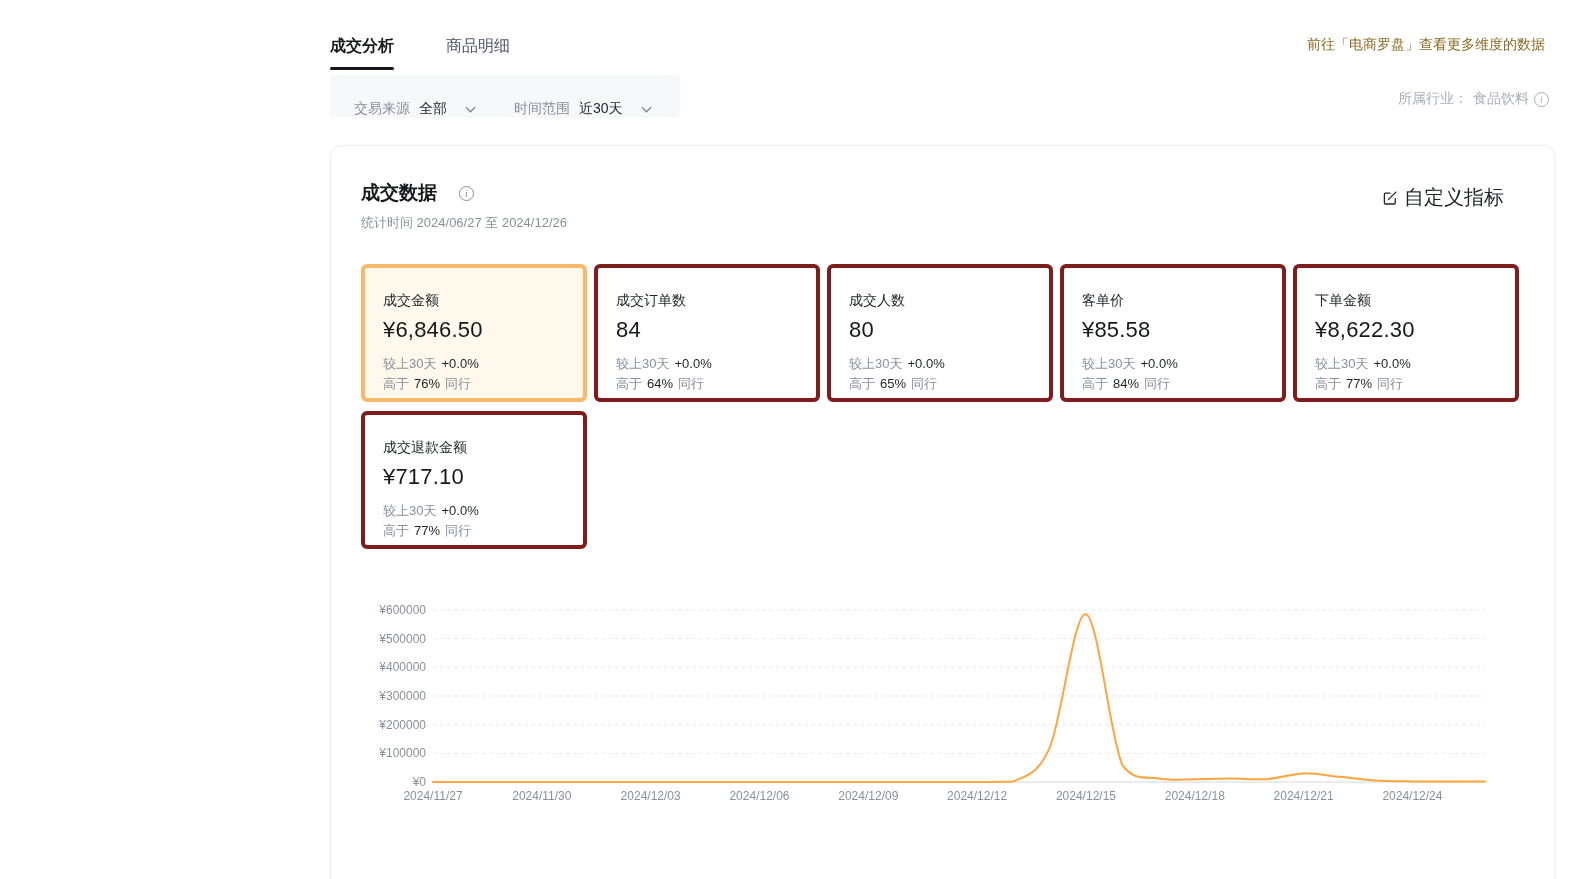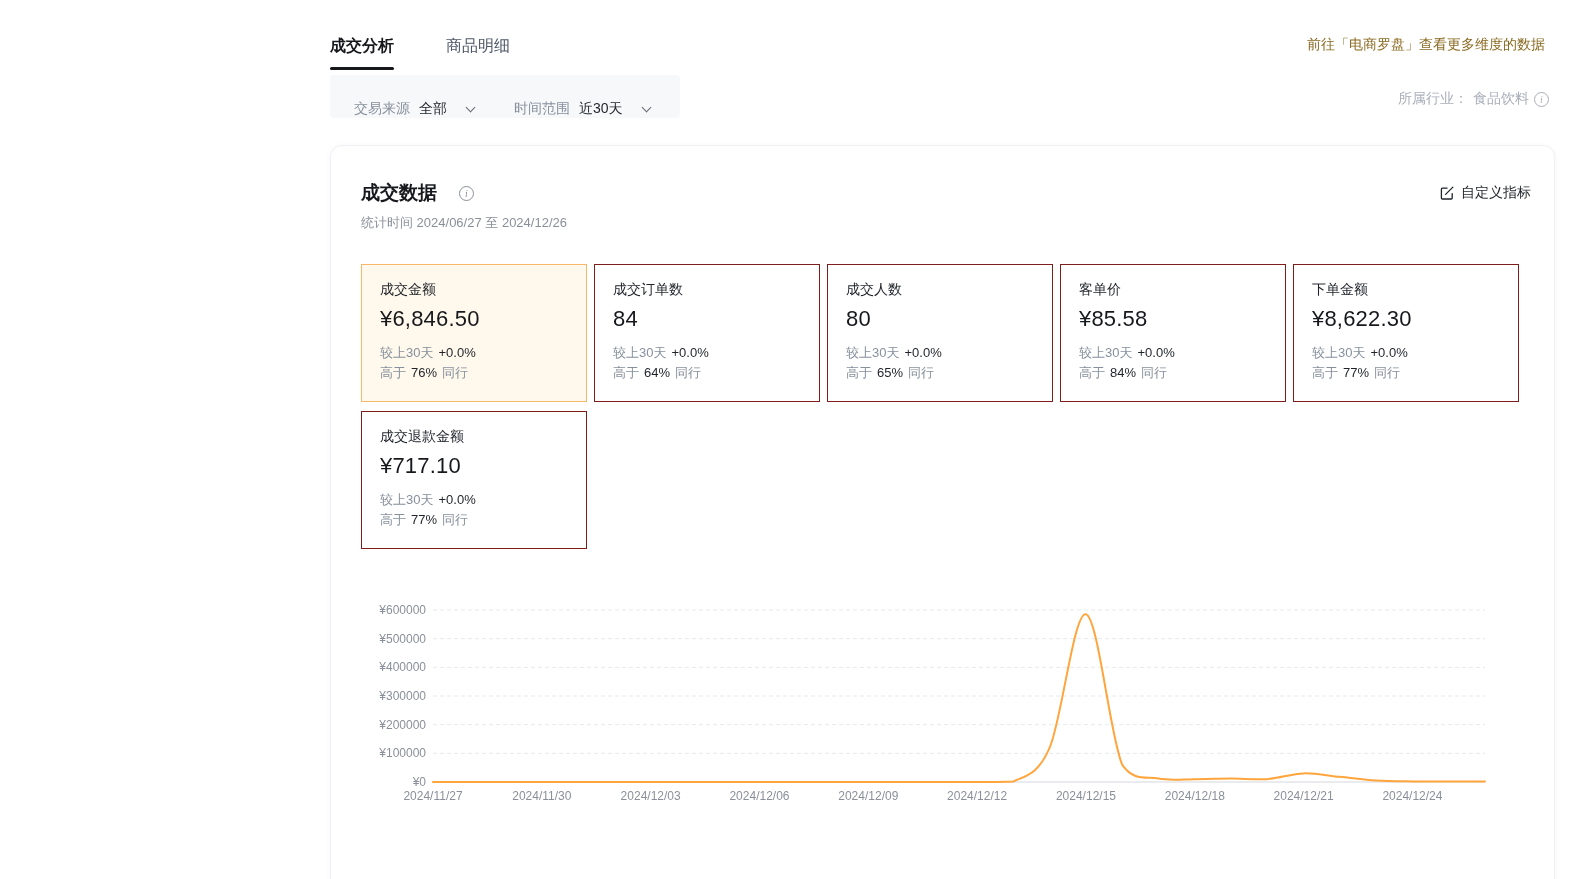--- a/index.html
+++ b/index.html
@@ -32,26 +32,26 @@
   .f-value{color:#1f2329;margin-left:9px;display:inline-flex;align-items:center;gap:20px;cursor:pointer}
   .f-value .chev{width:7px;height:7px;border-width:1.5px;margin-top:-4px}
   .industry{position:absolute;right:22px;top:90px;font-size:14px;color:#a9aeb8;display:flex;align-items:center;gap:5px}
   .info-i{display:inline-flex;align-items:center;justify-content:center;width:15px;height:15px;border:1px solid currentColor;border-radius:50%;font-size:10px;font-family:"Liberation Serif",serif;font-style:italic;flex:none}
 
   
   .panel{position:absolute;left:330px;top:145px;width:1225px;height:745px;background:#fff;border:1px solid #eef0f3;border-radius:12px;box-shadow:0 1px 6px rgba(31,35,41,.04)}
   .panel-title-row{position:absolute;left:30px;top:34px;display:flex;align-items:center;gap:22px}
   .panel-title{font-size:19px;font-weight:700;color:#16181c}
   .panel-title-row .info-i{color:#8a9099;cursor:pointer}
-  .custom-btn{position:absolute;right:23px;top:38px;display:flex;align-items:center;gap:6px;font-size:14px;color:#1f2329;cursor:pointer}
+  .custom-btn{position:absolute;right:50px;top:38px;display:flex;align-items:center;gap:6px;font-size:20px;color:#1f2329;cursor:pointer}
   .panel-subtitle{position:absolute;left:30px;top:68px;font-size:13px;color:#8a9099}
 
   
   .cards{position:absolute;left:30px;top:118px;width:1168px;display:flex;flex-wrap:wrap;gap:9px 7px}
-  .mcard{width:226px;height:138px;border:1px solid #7f1d1d;border-radius:0;padding:16px 18px;cursor:pointer;background:#fff}
+  .mcard{width:226px;height:138px;border:4px solid #7f1d1d;border-radius:6px;padding:24px 18px;cursor:pointer;background:#fff}
   .mcard.selected{background:#fff8ec;border-color:#f7b86a}
   .m-label{font-size:14px;color:#1f2329;font-weight:500}
   .m-value{font-size:22px;font-weight:400;margin-top:7px;letter-spacing:.2px;color:#16181c}
   .m-line{display:flex;gap:5px;font-size:13px;color:#86909c;line-height:20px}
   .m-line.first{margin-top:11px}
   .m-line .dark{color:#1f2329}
 
   
   .chart{position:absolute;left:28px;top:450px}
   .axl{font-size:12px;fill:#8a9099;font-family:"Liberation Sans","DejaVu Sans",sans-serif}

